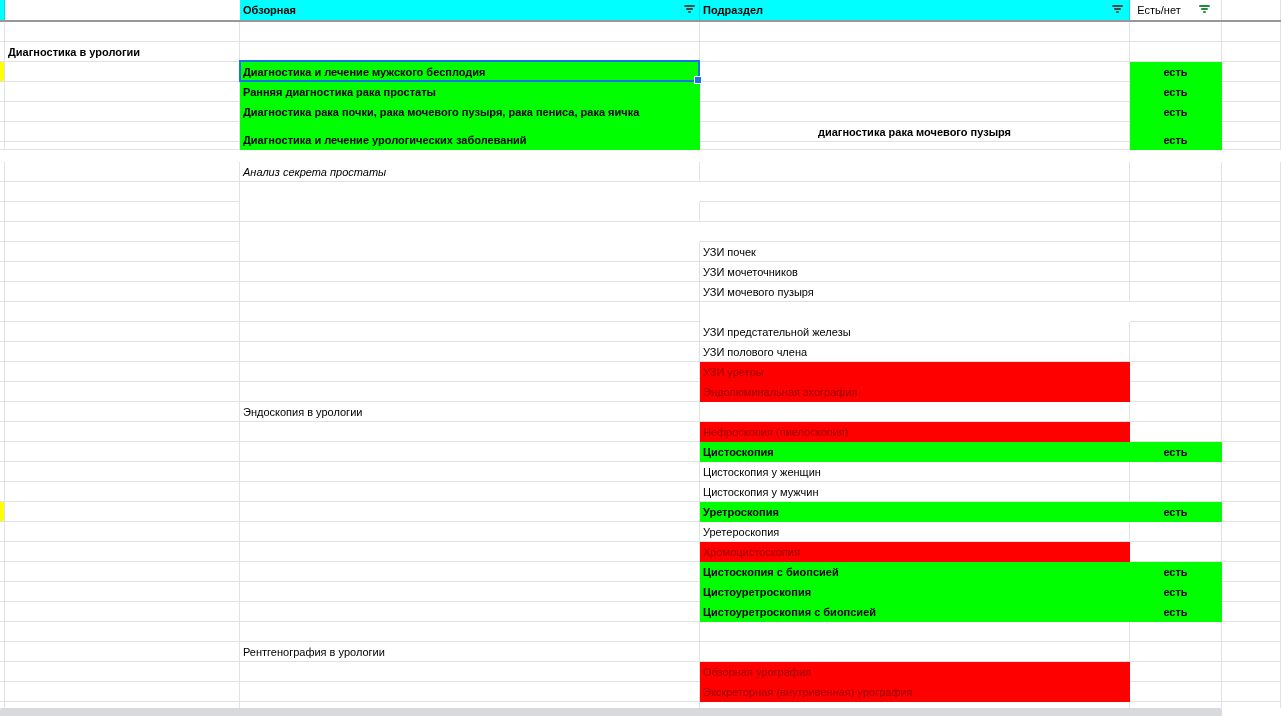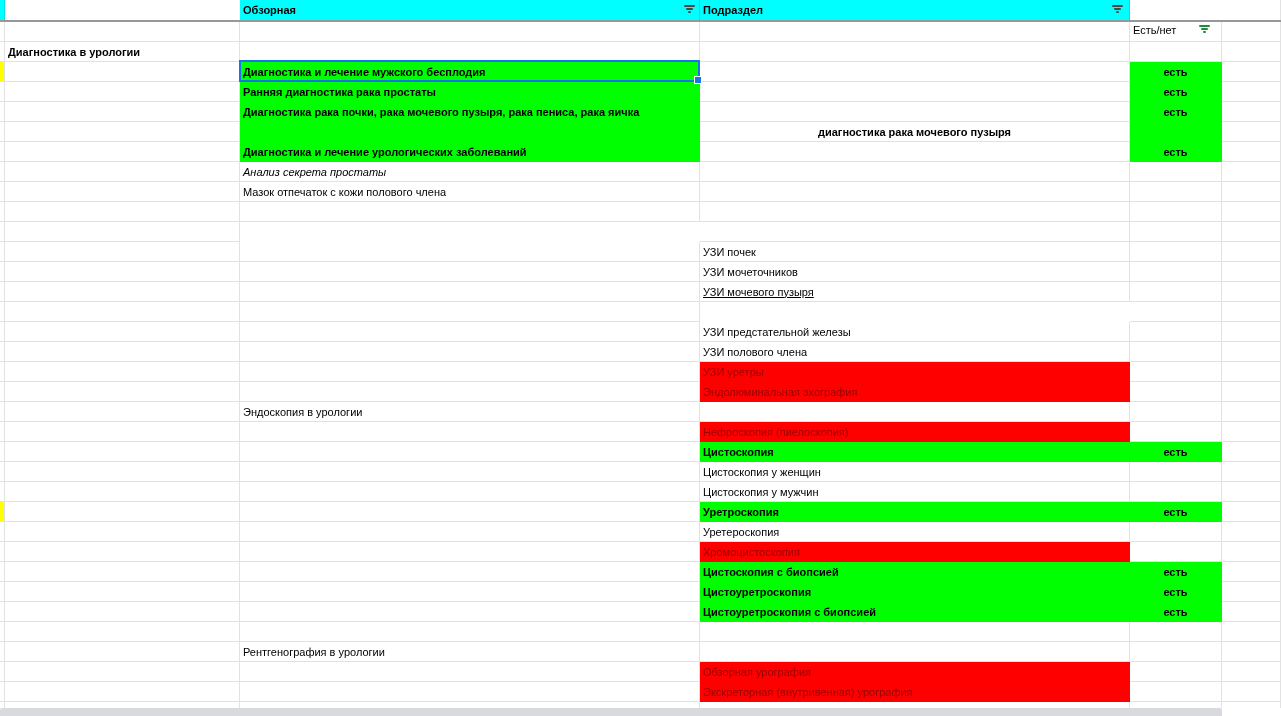--- a/index.html
+++ b/index.html
@@ -6,21 +6,21 @@
   .stage{position:relative;width:1281px;height:716px;background:#ffffff;overflow:hidden;
          font-family:"Liberation Sans",sans-serif;font-size:11px;color:#000;}
   .hcell{position:absolute;top:0;height:20px;box-sizing:border-box;display:flex;align-items:center;
          padding:0 3px;border-right:1px solid rgba(0,0,0,0.12);font-weight:700;white-space:nowrap;overflow:visible;}
   .h-cyan{background:#00ffff;}
   .h-white{background:#ffffff;border-right:1px solid #e2e2e2;}
   .h-a{left:0;width:5px;padding:0;}
   .h-dir{left:5px;width:235px;}
   .h-cat{left:240px;width:460px;}
   .h-sub{left:700px;width:430px;}
-  .h-avail{left:1130px;width:92px;justify-content:flex-start;padding-right:36px;font-weight:400;margin-top:20px;}
+  .h-avail{left:1130px;width:92px;justify-content:center;padding-right:36px;font-weight:400;}
   .h-extra{left:1222px;width:59px;}
   .ficon{position:absolute;top:5px;width:13px;height:10px;display:flex;flex-direction:column;align-items:center;justify-content:flex-start;}
   .ficon i{display:block;height:2px;margin-bottom:1px;border-radius:1px;}
   .ficon i:nth-child(1){width:11px;}
   .ficon i:nth-child(2){width:7px;}
   .ficon i:nth-child(3){width:3px;}
   .ficon-dark i{background:#444746;}
   .ficon-green i{background:#1e8e3e;}
   .freeze-bar{position:absolute;top:20px;left:0;width:1281px;height:2px;background:#98989c;}
   .row{position:absolute;left:0;width:1281px;height:20px;}
@@ -131,21 +131,21 @@
       <div class="row" style="top: 122px;">
         <div class="cell" style="left: 0px; width: 5px; height: 20px; padding: 0px;"></div>
         <div class="cell" style="left: 5px; width: 235px; height: 20px;"></div>
         <div class="cell" style="left: 240px; width: 460px; height: 20px; background: rgb(0, 255, 0); border-right-color: rgb(0, 255, 0); border-bottom-color: rgb(0, 255, 0);"></div>
         <div class="cell center" style="left: 700px; width: 430px; height: 20px; font-weight: 700;">
           <span>диагностика рака мочевого пузыря</span>
         </div>
         <div class="cell center" style="left: 1130px; width: 92px; height: 20px; background: rgb(0, 255, 0); border-right-color: rgb(0, 255, 0); border-bottom-color: rgb(0, 255, 0);"></div>
         <div class="cell" style="left: 1222px; width: 59px; height: 20px;"></div>
       </div>
-      <div class="row" style="top: 142px;">
+      <div class="row" style="top: 130px;">
         <div class="cell" style="left: 0px; width: 5px; height: 20px; padding: 0px;"></div>
         <div class="cell" style="left: 5px; width: 235px; height: 20px;"></div>
         <div class="cell" style="left: 240px; width: 460px; height: 20px; background: rgb(0, 255, 0); border-right-color: rgb(0, 255, 0); border-bottom-color: rgb(0, 255, 0); font-weight: 700;">
           <span>Диагностика и лечение урологических заболеваний</span>
         </div>
         <div class="cell" style="left: 700px; width: 430px; height: 20px;"></div>
         <div class="cell center" style="left: 1130px; width: 92px; height: 20px; background: rgb(0, 255, 0); border-right-color: rgb(0, 255, 0); border-bottom-color: rgb(0, 255, 0); font-weight: 700;">
           <span>есть</span>
         </div>
         <div class="cell" style="left: 1222px; width: 59px; height: 20px;"></div>
@@ -156,23 +156,20 @@
         <div class="cell" style="left: 240px; width: 460px; height: 20px; font-style: italic;">
           <span>Анализ секрета простаты</span>
         </div>
         <div class="cell" style="left: 700px; width: 430px; height: 20px;"></div>
         <div class="cell" style="left: 1130px; width: 92px; height: 20px;"></div>
         <div class="cell" style="left: 1222px; width: 59px; height: 20px;"></div>
       </div>
       <div class="row" style="top: 182px;">
         <div class="cell" style="left: 0px; width: 5px; height: 20px; padding: 0px;"></div>
         <div class="cell" style="left: 5px; width: 235px; height: 20px;"></div>
-        <div class="cell" style="left: 240px; width: 460px; height: 20px;">
-          <span>Мазок отпечаток с кожи полового члена</span>
-        </div>
         <div class="cell" style="left: 700px; width: 430px; height: 20px;"></div>
         <div class="cell" style="left: 1130px; width: 92px; height: 20px;"></div>
         <div class="cell" style="left: 1222px; width: 59px; height: 20px;"></div>
       </div>
       <div class="row" style="top: 202px;">
         <div class="cell" style="left: 0px; width: 5px; height: 20px; padding: 0px;"></div>
         <div class="cell" style="left: 5px; width: 235px; height: 20px;"></div>
         <div class="cell" style="left: 240px; width: 460px; height: 20px;"></div>
         <div class="cell" style="left: 700px; width: 430px; height: 20px;"></div>
         <div class="cell" style="left: 1130px; width: 92px; height: 20px;"></div>
@@ -202,21 +199,21 @@
         <div class="cell" style="left: 700px; width: 430px; height: 20px;">
           <span>УЗИ мочеточников</span>
         </div>
         <div class="cell" style="left: 1130px; width: 92px; height: 20px;"></div>
         <div class="cell" style="left: 1222px; width: 59px; height: 20px;"></div>
       </div>
       <div class="row" style="top: 282px;">
         <div class="cell" style="left: 0px; width: 5px; height: 20px; padding: 0px;"></div>
         <div class="cell" style="left: 5px; width: 235px; height: 20px;"></div>
         <div class="cell" style="left: 240px; width: 460px; height: 20px;"></div>
-        <div class="cell" style="left: 700px; width: 430px; height: 20px; text-decoration: underline;">
+        <div class="cell" style="left: 700px; width: 430px; height: 20px;">
           <span>УЗИ мочевого пузыря</span>
         </div>
         <div class="cell" style="left: 1130px; width: 92px; height: 20px;"></div>
         <div class="cell" style="left: 1222px; width: 59px; height: 20px;"></div>
       </div>
       <div class="row" style="top: 302px;">
         <div class="cell" style="left: 0px; width: 5px; height: 20px; padding: 0px;"></div>
         <div class="cell" style="left: 5px; width: 235px; height: 20px;"></div>
         <div class="cell" style="left: 240px; width: 460px; height: 20px;"></div>
         <div class="cell" style="left: 1130px; width: 92px; height: 20px;"></div>

